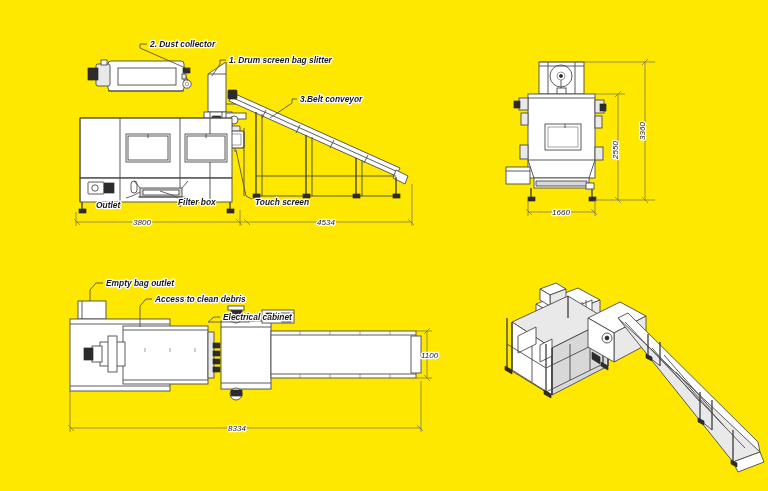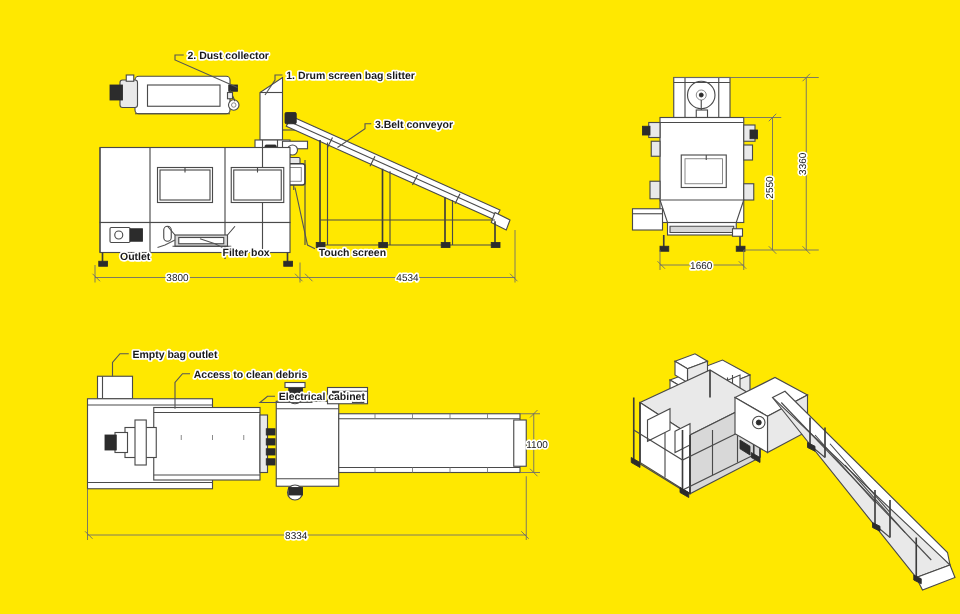--- a/index.html
+++ b/index.html
@@ -2,21 +2,21 @@
 <html><head>
 <meta charset="utf-8">
 <style>
   html,body{margin:0;padding:0;}
   body{
     width:768px;height:491px;
     background:#FFE800;
     font-family:"Liberation Sans",sans-serif;
     overflow:hidden;position:relative;
   }
-  #sheet{position:absolute;inset:0;}
+  #sheet{position:absolute;inset:0;font-style:italic;}
   svg{display:block;}
   .ln{stroke:#4a4a4a;stroke-width:0.9;fill:none;}
   .ln2{stroke:#3c3c3c;stroke-width:1.3;fill:none;}
   .thin{stroke:#7a7a7a;stroke-width:0.7;fill:none;}
   .wf{fill:#ffffff;stroke:#4a4a4a;stroke-width:0.9;}
   .wf2{fill:#ffffff;stroke:#3c3c3c;stroke-width:1.2;}
   .gf{fill:#e9e9e9;stroke:#4a4a4a;stroke-width:0.9;}
   .gf2{fill:#d8d8d8;stroke:#4a4a4a;stroke-width:0.9;}
   .dk{fill:#2c2c2c;stroke:#2c2c2c;stroke-width:0.7;}
   .dim{stroke:#6b6b6b;stroke-width:0.7;fill:none;}

